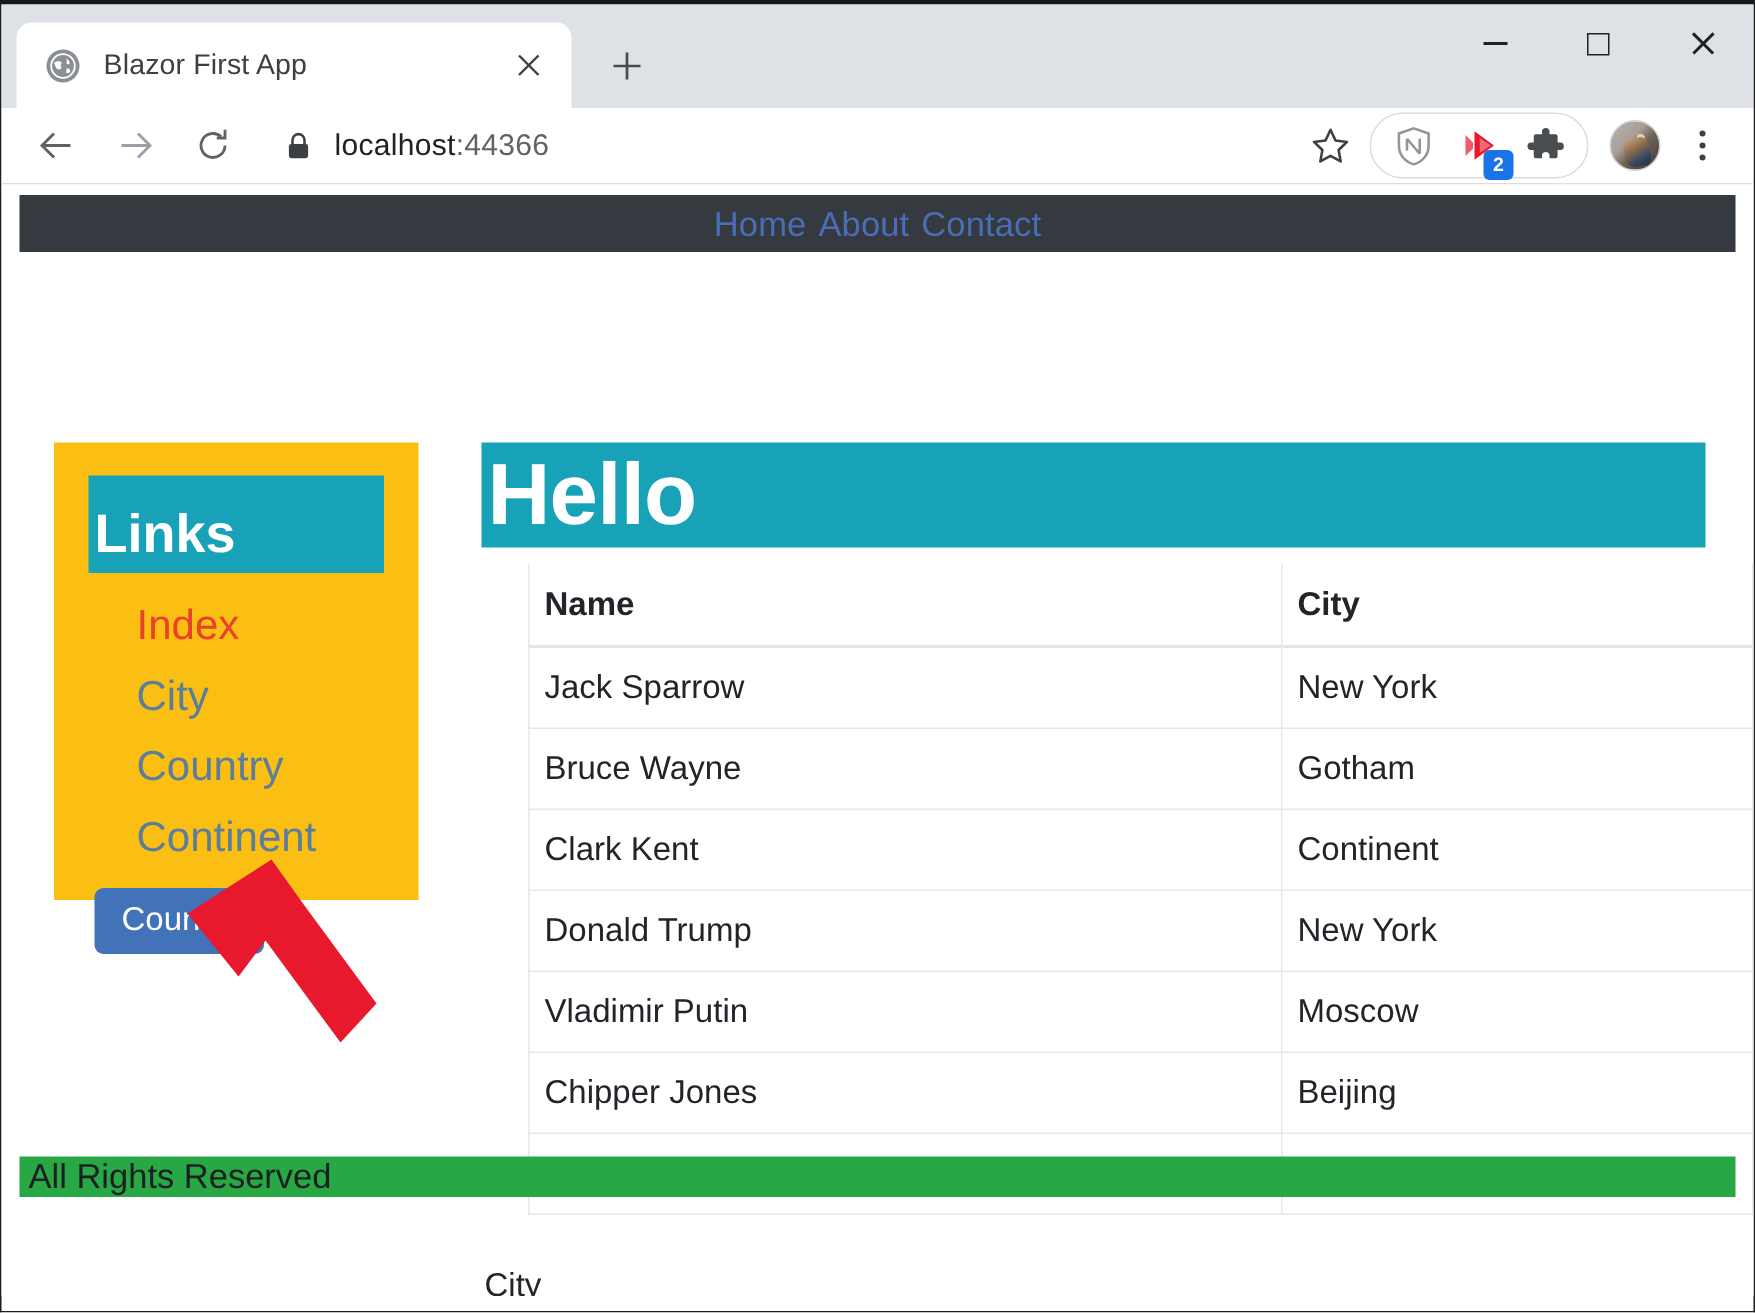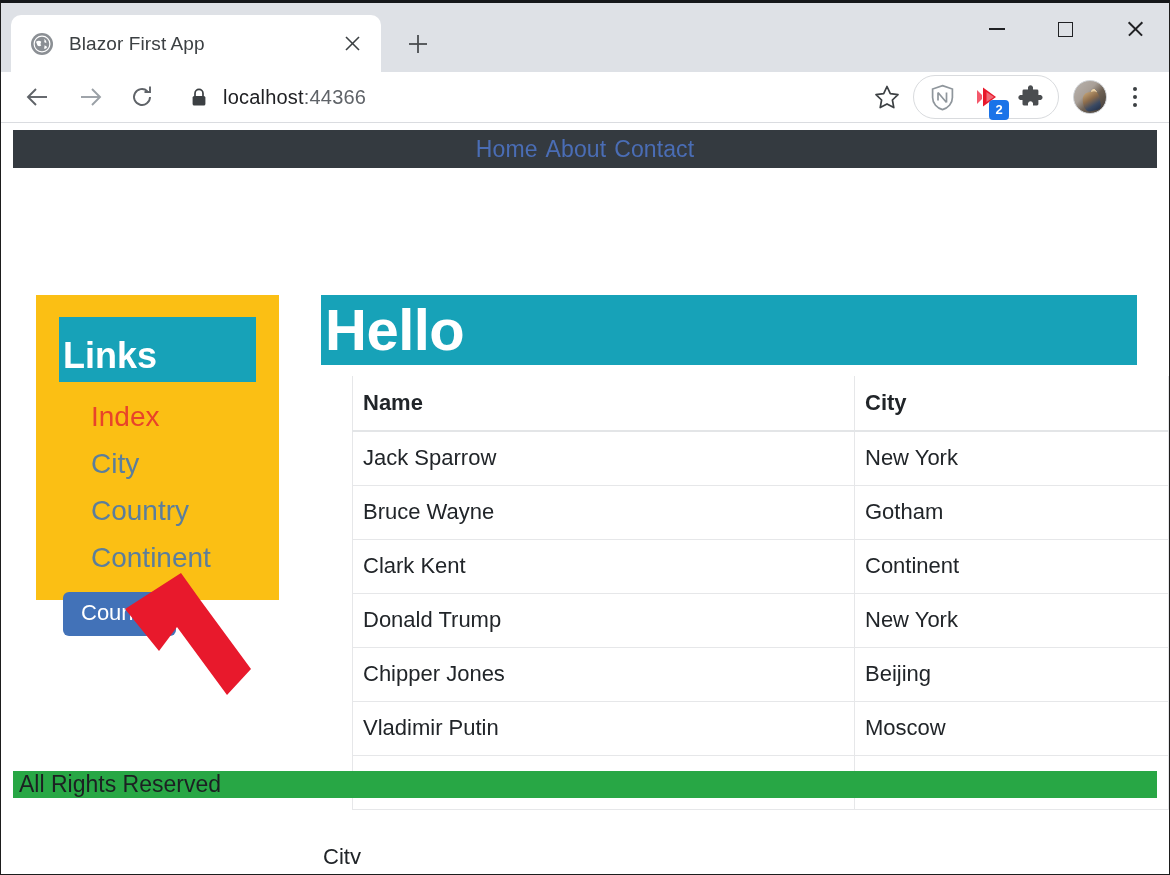--- a/index.html
+++ b/index.html
@@ -442,28 +442,28 @@
           </tr>
           <tr>
             <td>Clark Kent</td>
             <td>Continent</td>
           </tr>
           <tr>
             <td>Donald Trump</td>
             <td>New York</td>
           </tr>
           <tr>
+            <td>Vladimir Putin</td>
+            <td>Moscow</td>
+          </tr>
+          <tr>
             <td>Chipper Jones</td>
             <td>Beijing</td>
           </tr>
           <tr>
-            <td>Vladimir Putin</td>
-            <td>Moscow</td>
-          </tr>
-          <tr>
             <td>Cristiano Ronaldo</td>
             <td>Funchal</td>
           </tr>
         </tbody>
       </table>
 
       <div class="form-label">City</div>
 
     </div>
 

